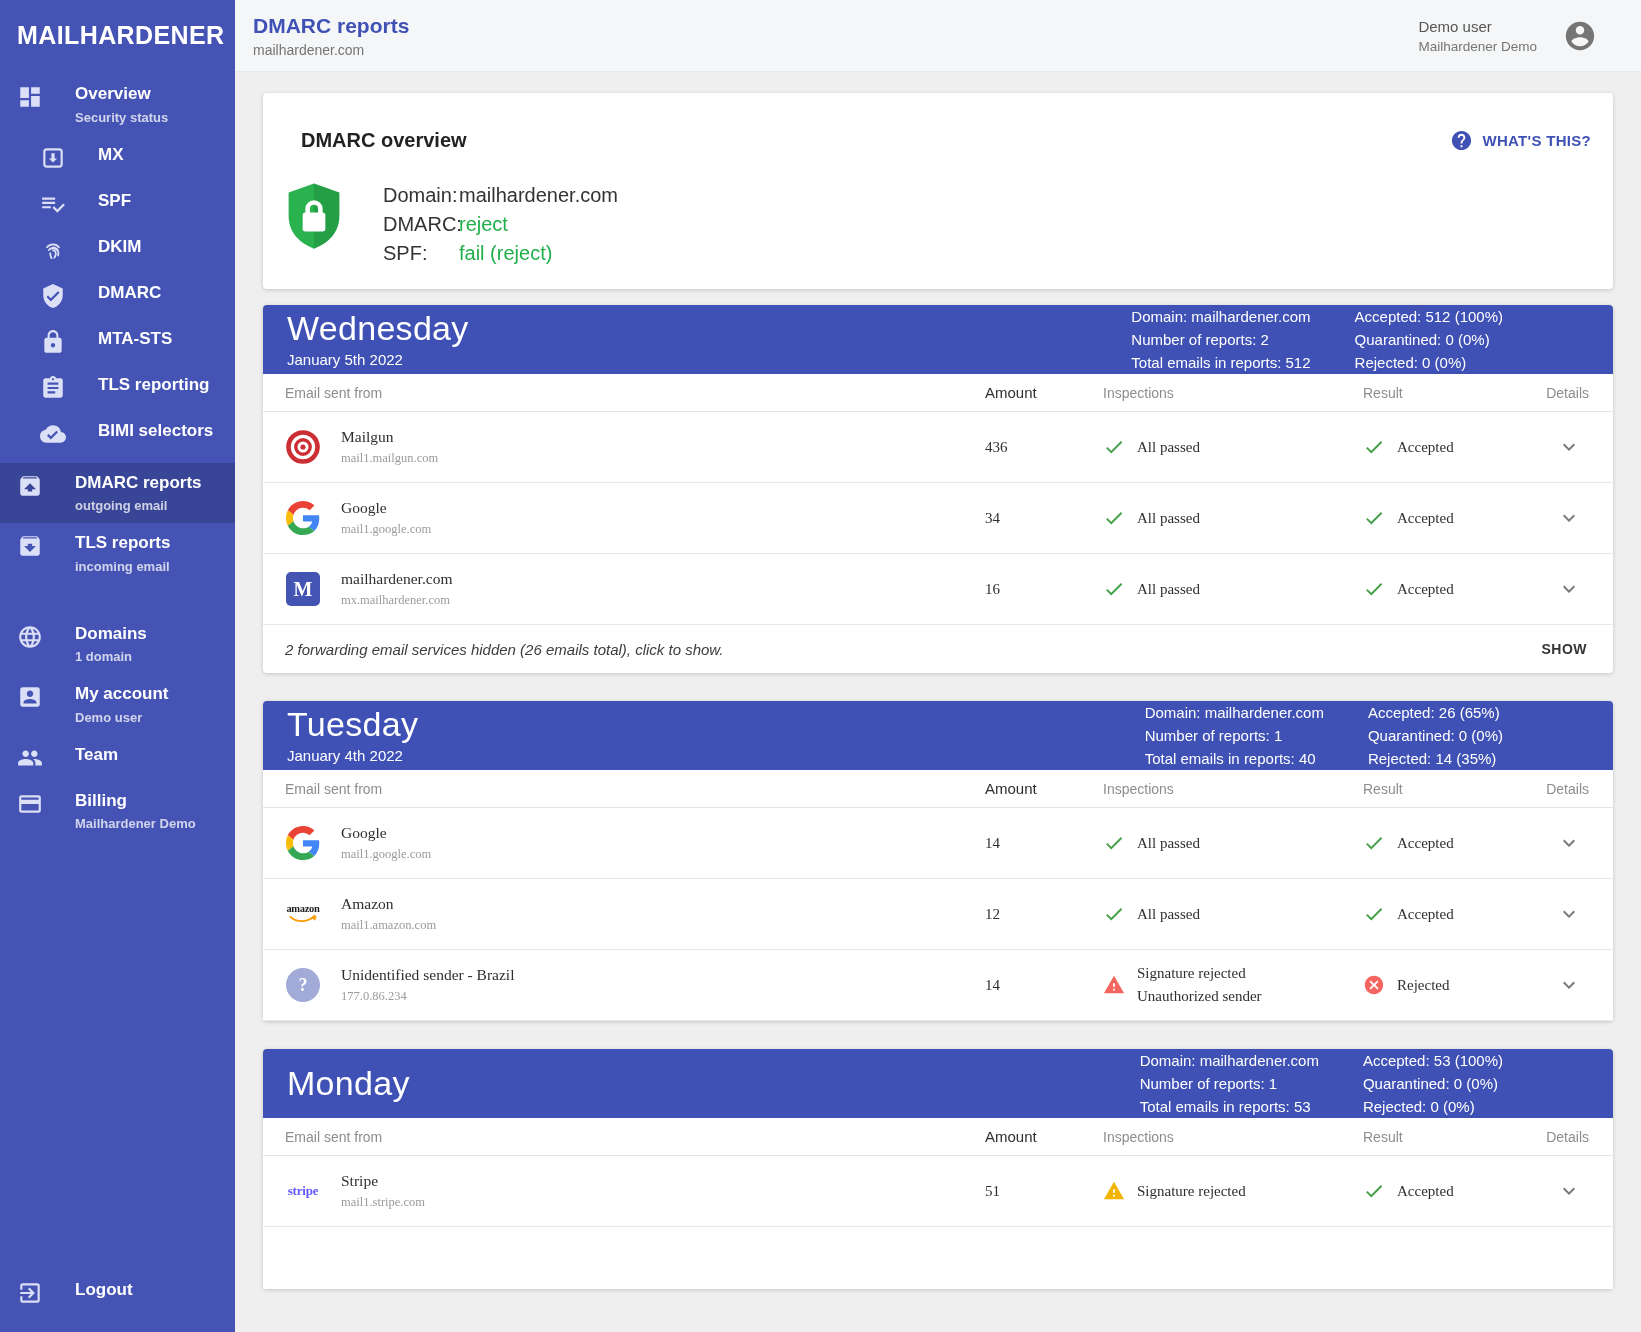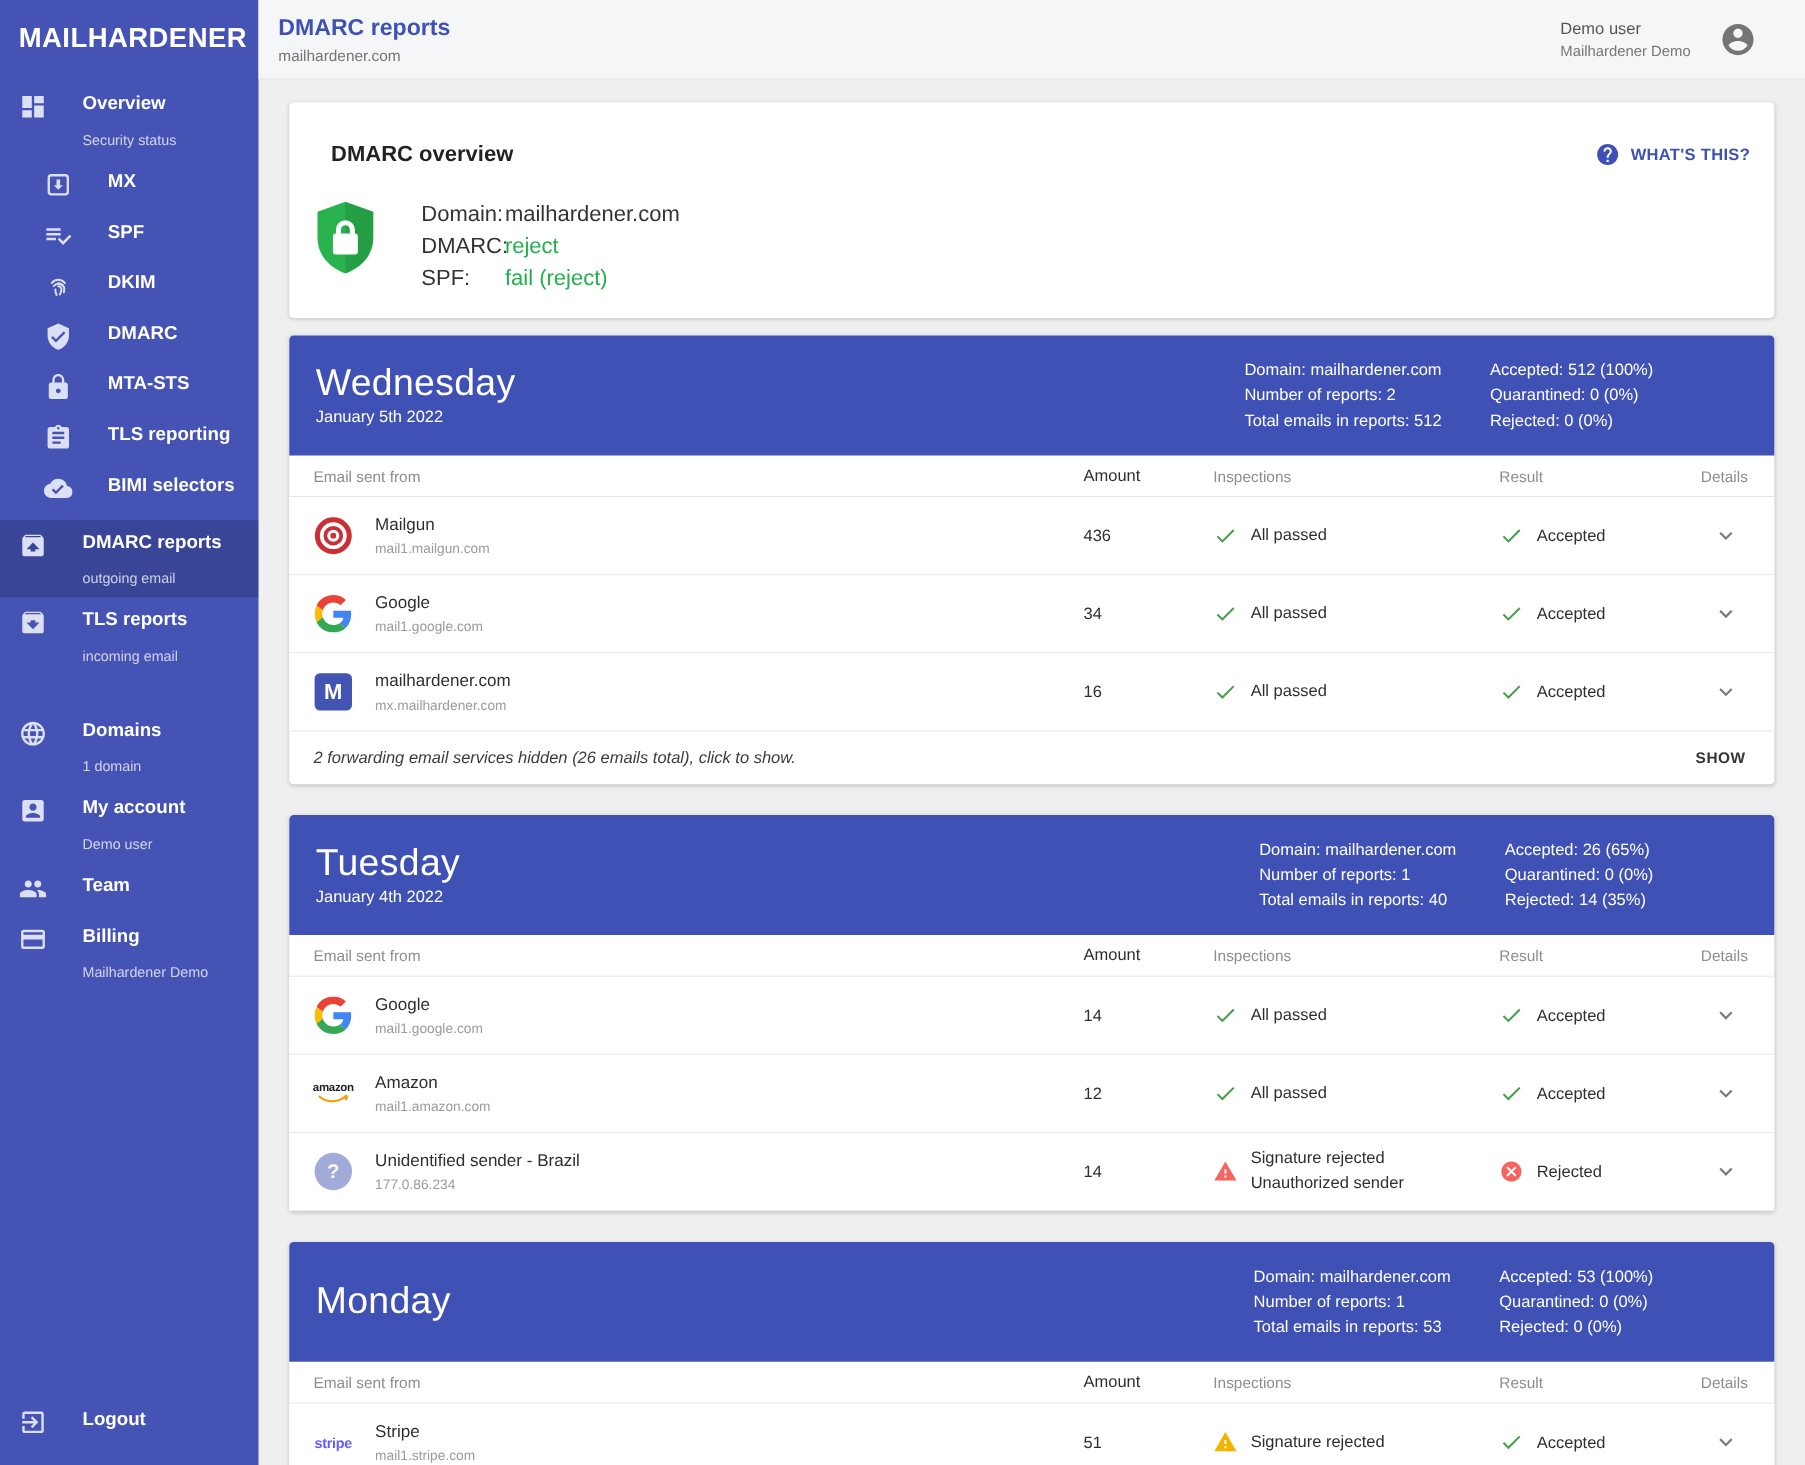--- a/index.html
+++ b/index.html
@@ -16,21 +16,21 @@
   .sidebar{width:235px;min-width:235px;background:var(--sidebar);color:#fff;display:flex;flex-direction:column;}
   .brand{font-size:25px;font-weight:700;padding:21px 7px 24px 17px;letter-spacing:.4px;white-space:nowrap;}
   .nav-item{display:flex;align-items:flex-start;gap:32px;padding:10px 17px;cursor:pointer;}
   .nav-item.indent{padding-left:40px;}
   .nav-item.active{background:rgba(0,0,0,.16);}
   .nav-item.pregap{margin-top:6px;}
   .nav-item.gap-after{margin-bottom:30px;}
   .nav-icon{width:26px;height:26px;display:flex;align-items:center;justify-content:center;color:#dbe0f6;flex:none;}
   .nav-icon svg{width:26px;height:26px;}
   .nav-label{font-size:17px;font-weight:700;line-height:1.15;}
-  .nav-sub{font-size:13px;font-weight:400;color:rgba(255,255,255,.75);margin-top:16px;}
+  .nav-sub{font-size:13px;font-weight:700;color:rgba(255,255,255,.75);margin-top:6px;}
   .side-spacer{flex:1;}
   .nav-item.logout{padding:16px 17px 26px;}
   
   .main{flex:1;display:flex;flex-direction:column;min-width:0;}
   .topbar{height:72px;min-height:72px;background:#f5f6f7;display:flex;justify-content:space-between;align-items:center;
     padding:0 44px 0 18px;border-bottom:1px solid rgba(0,0,0,.05);}
   .page-title{font-size:21px;font-weight:700;color:var(--accent);margin:0;line-height:1.2;}
   .page-sub{font-size:14px;color:#757575;margin-top:3px;}
   .user-block{display:flex;align-items:center;gap:26px;cursor:pointer;}
   .user-name{font-size:15px;color:#555;}
@@ -49,30 +49,30 @@
   .help-icon svg{width:23px;height:23px;}
   .ov-body{display:flex;margin-top:12px;gap:40px;align-items:flex-start;}
   .shield{display:flex;margin-left:0;}
   .ov-fields{display:flex;flex-direction:column;gap:6px;padding-top:4px;font-size:20px;}
   .ov-row{display:flex;}
   .ov-label{width:76px;color:#333;}
   .ov-value{color:#333;}
   .ov-value.good{color:var(--green);}
   
   .day-card{margin-bottom:28px;}
-  .day-band{background:var(--accent);color:#fff;border-radius:4px 4px 0 0;height:109px;display:flex;align-items:center;padding:0 24px;}
+  .day-band{background:var(--accent);color:#fff;border-radius:4px 4px 0 0;height:69px;display:flex;align-items:center;padding:0 24px;}
   .day-title{flex:1;}
   .day-name{font-size:34px;font-weight:400;margin:0;line-height:1.05;letter-spacing:.3px;}
   .day-date{font-size:15px;margin-top:4px;font-weight:300;}
   .day-stats{display:flex;gap:44px;margin-right:86px;font-size:15px;line-height:23px;}
   .stat-line{white-space:nowrap;}
   .t-row{display:grid;grid-template-columns:minmax(0,1fr) 118px 260px 128px 100px;align-items:center;padding:0 22px;}
   .t-head{height:38px;color:#8d8d8d;font-size:14px;border-bottom:1px solid #e4e4e4;}
   .t-head .c-details{text-align:right;padding-right:2px;}
-  .t-data{height:71px;border-bottom:1px solid #e9e9e9;cursor:pointer;background:#fff;}
+  .t-data{height:71px;border-bottom:1px solid #e9e9e9;cursor:pointer;background:#fff;font-family:Liberation Serif, serif;}
   .cell-from{display:flex;align-items:center;gap:20px;min-width:0;}
   .sender-logo{width:36px;min-width:36px;display:flex;align-items:center;justify-content:center;}
   .sender-name{font-size:15.5px;color:#2f2f2f;}
   .sender-host{font-size:12.5px;color:#9b9b9b;margin-top:5px;}
   .c-amount{font-size:15px;color:#2f2f2f;}
   .cell-insp,.cell-result{display:flex;align-items:center;gap:12px;font-size:15px;color:#2f2f2f;}
   .s-icon{width:22px;height:22px;display:flex;flex:none;}
   .s-icon svg{width:22px;height:22px;}
   .insp-lines{display:flex;flex-direction:column;gap:4px;line-height:1.25;}
   .cell-details{display:flex;justify-content:flex-end;padding-right:10px;}

